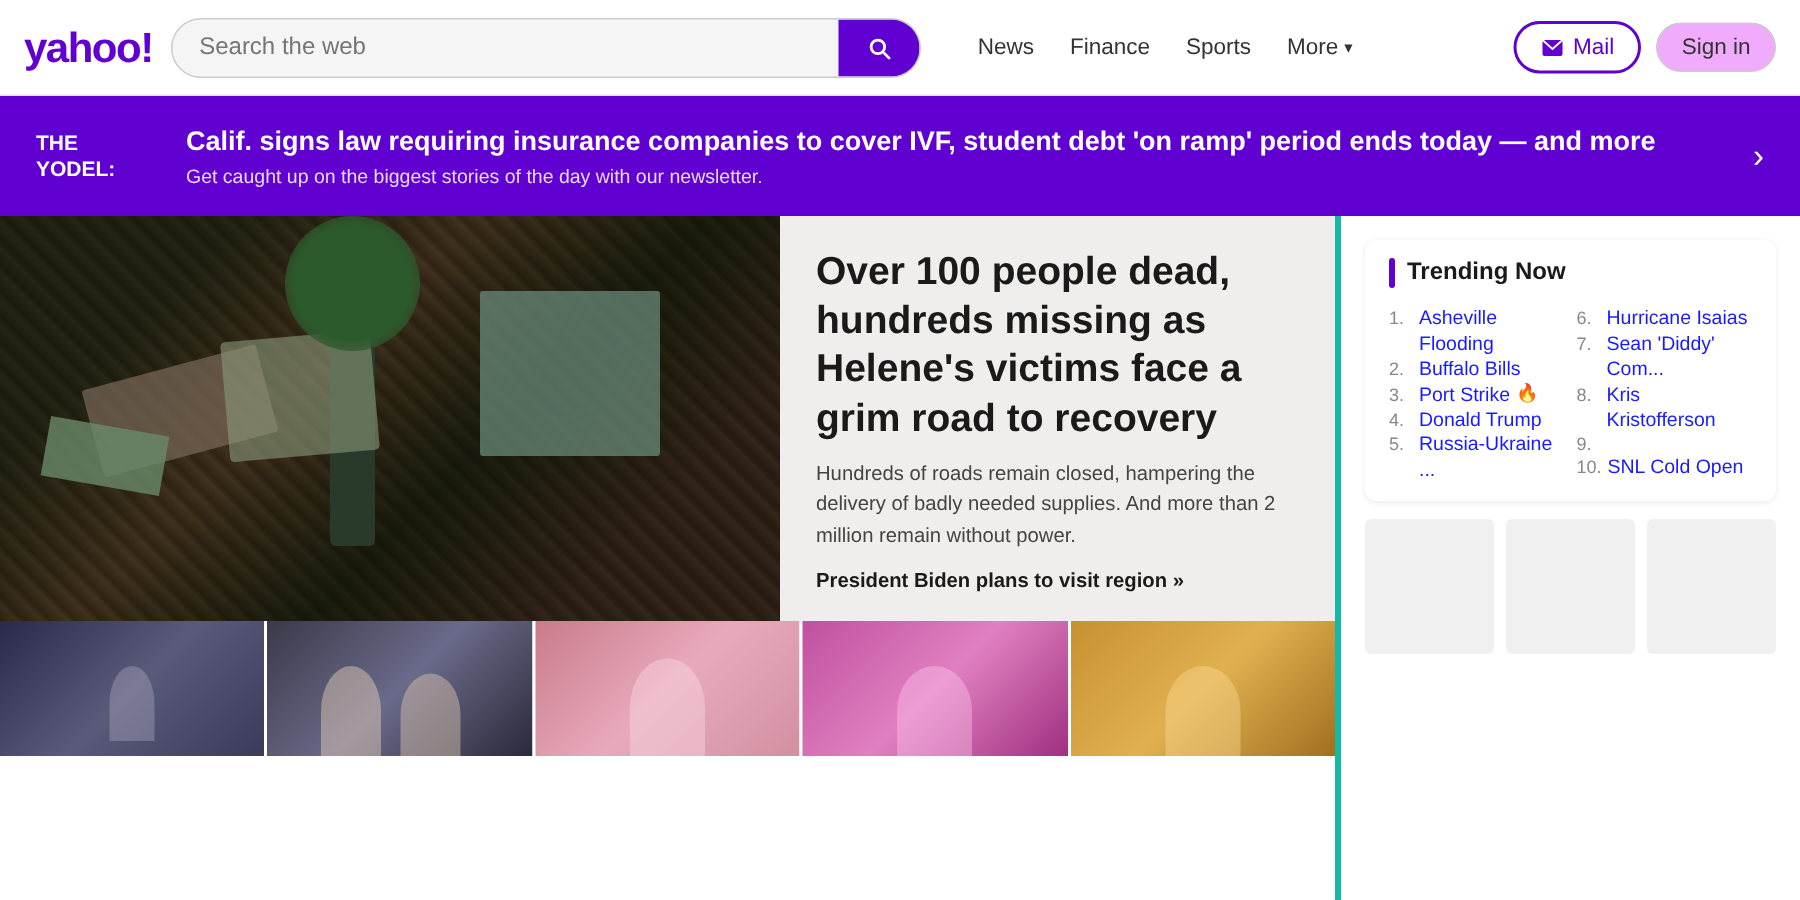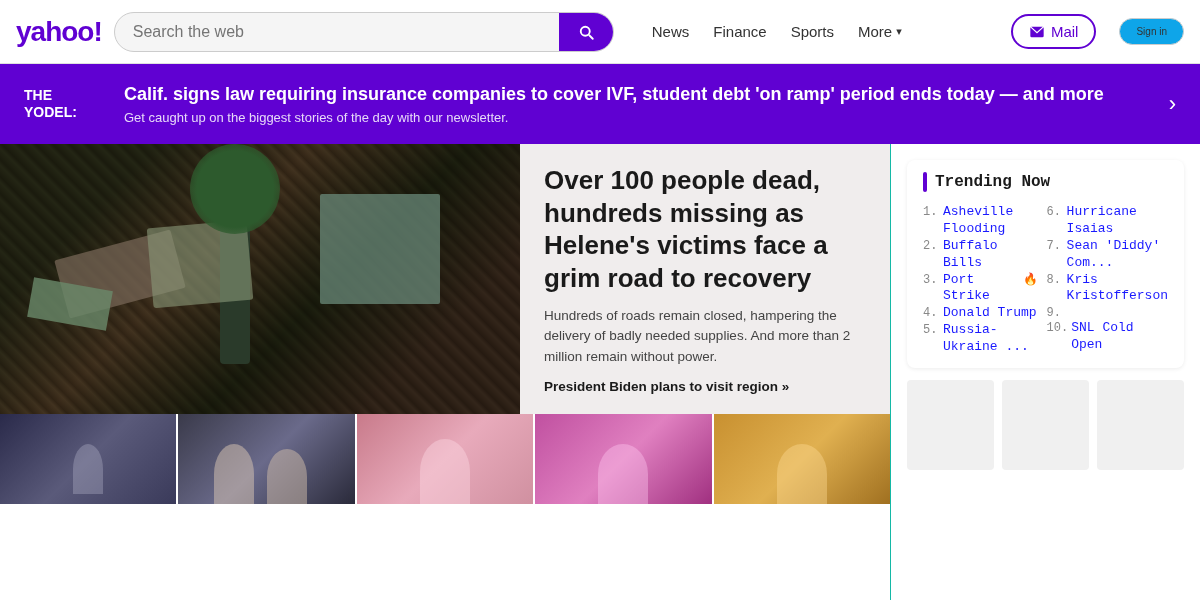--- a/index.html
+++ b/index.html
@@ -65,45 +65,45 @@
       color: #333;
       cursor: pointer;
       white-space: nowrap;
       text-decoration: none;
     }
     .nav-more { display: flex; align-items: center; gap: 2px; }
 
     #header-actions {
       display: flex;
       align-items: center;
-      gap: 23px;
+      gap: 10px;
       margin-left: auto;
     }
     #mail-btn {
       display: flex;
       align-items: center;
       gap: 6px;
       border: 2px solid #6001D2;
       border-radius: 20px;
       padding: 7px 16px;
       font-size: 15px;
       color: #6001D2;
       cursor: pointer;
       background: #fff;
       font-weight: 500;
     }
     #mail-btn svg { width: 16px; height: 16px; fill: #6001D2; }
     #signin-btn {
       border: 1.5px solid #ccc;
       border-radius: 20px;
       padding: 7px 16px;
-      font-size: 10px;
+      font-size: 15px;
       color: #333;
       cursor: pointer;
-      background: #0ea5e9;
+      background: #f0abfc;
     }
 
     
     #yodel-banner {
       background: #6001D2;
       display: flex;
       align-items: center;
       padding: 16px 24px;
       margin: 0;
       position: relative;
@@ -247,24 +247,23 @@
     .thumb1 { background: linear-gradient(135deg, #2a2a4a, #5a5a7a, #3a3a5a); }
     .thumb2 { background: linear-gradient(135deg, #3a3a4a, #6a6a8a, #2a2a3a); }
     .thumb3 { background: linear-gradient(135deg, #c87a8a, #e8aabb, #d090a0); }
     .thumb4 { background: linear-gradient(135deg, #c050a0, #e080c0, #a03080); }
     .thumb5 { background: linear-gradient(135deg, #c89030, #e0b050, #a07020); }
 
     
     #sidebar {
       width: 310px;
       background: #fff;
-      border-left: 1px solid #14b8a6;
+      border-left: 4px solid #14b8a6;
       padding: 16px;
       flex-shrink: 0;
-      font-family: Liberation Mono, monospace;
     }
 
     #trending-section {
       background: #fff;
       border-radius: 8px;
       padding: 12px 16px;
       box-shadow: 0 1px 4px rgba(0,0,0,0.08);
     }
     #trending-header {
       display: flex;

